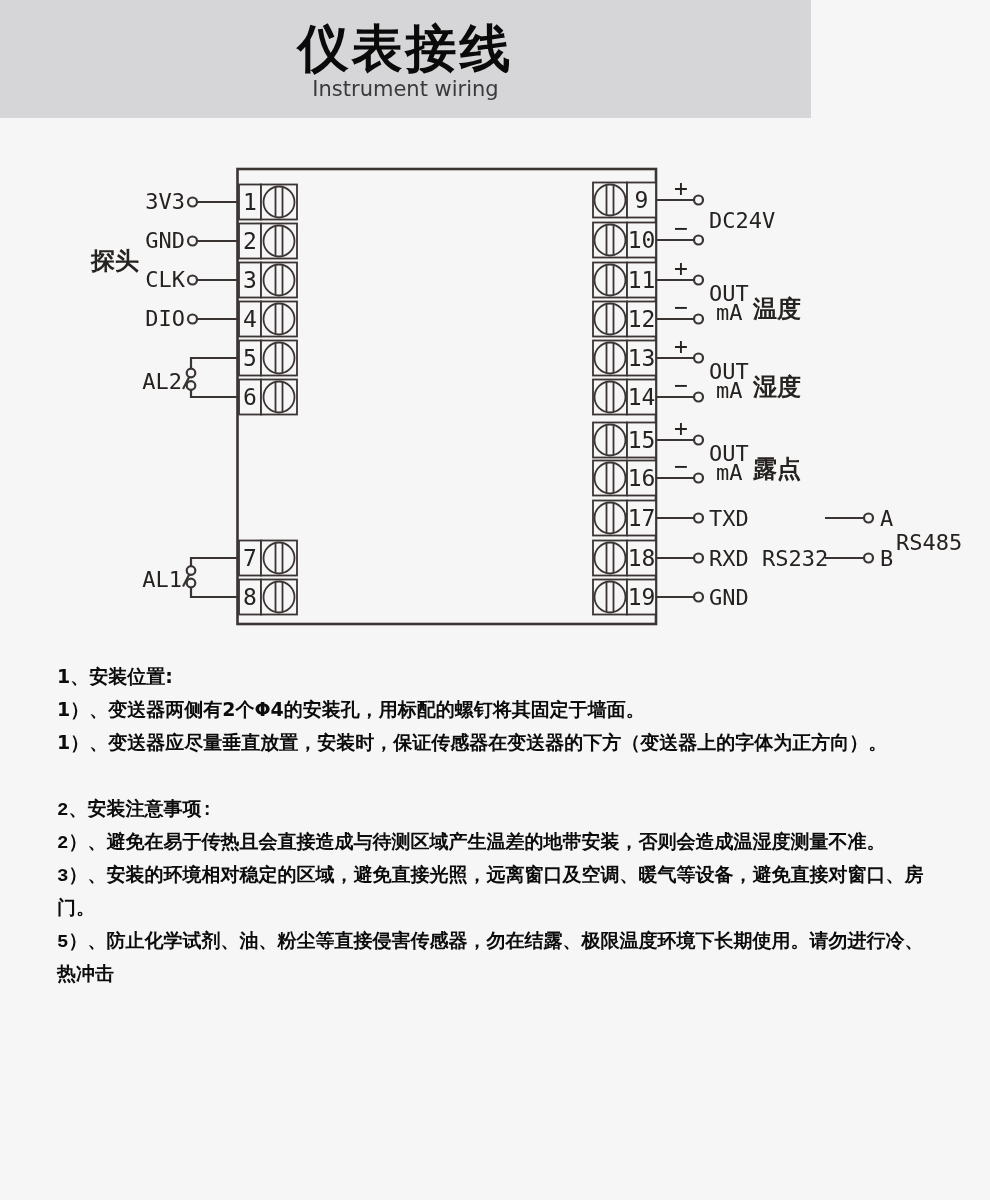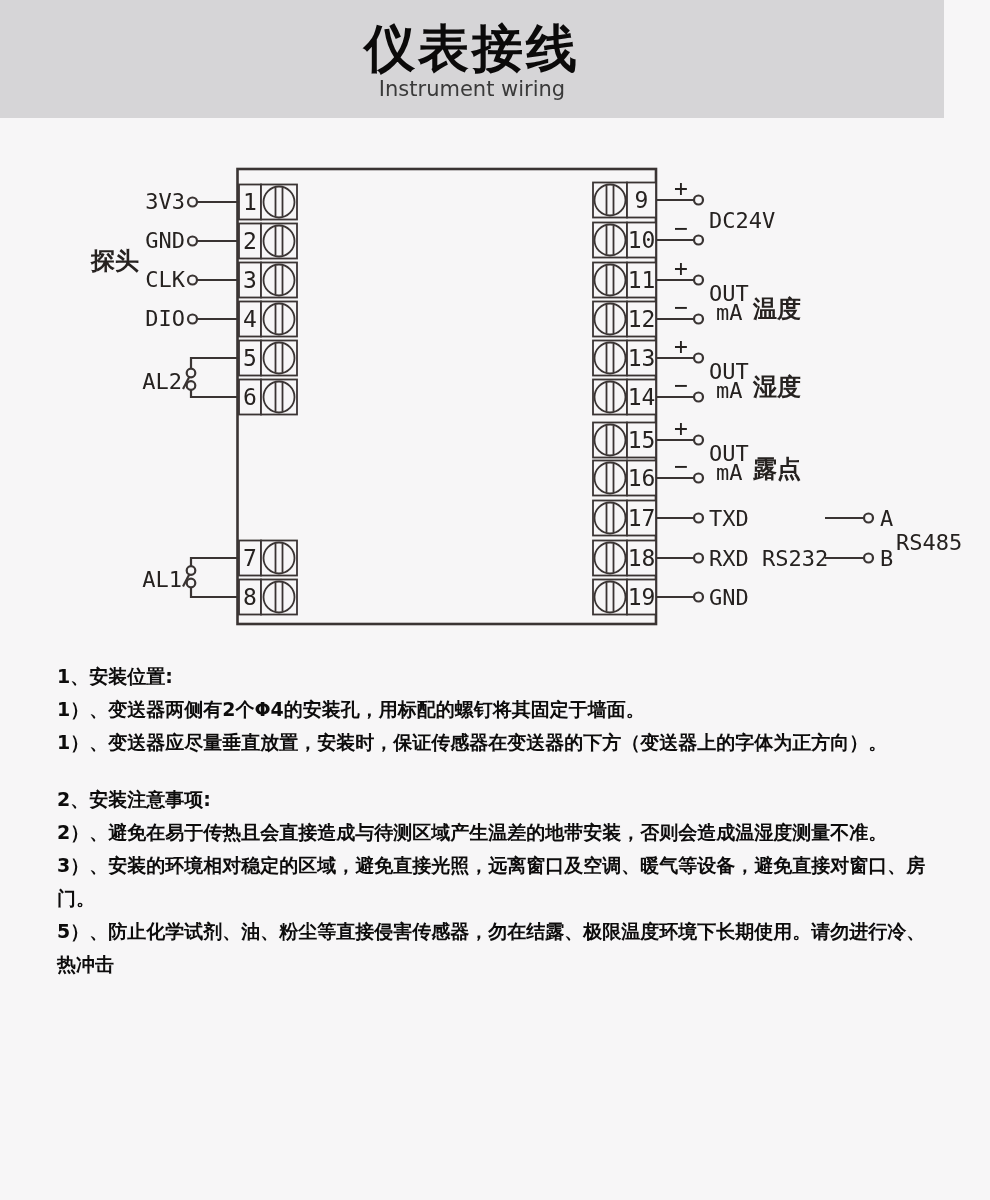--- a/index.html
+++ b/index.html
@@ -7,21 +7,21 @@
     position: relative;
     width: 990px;
     height: 1200px;
     background: #f7f6f7;
     font-family: "DejaVu Sans", sans-serif;
     overflow: hidden;
   }
   .header {
     position: absolute;
     left: 0; top: 0;
-    width: 944px; height: 118px;
+    width: 811px; height: 118px;
     background: #d6d5d7;
     text-align: center;
   }
   .title {
     margin: 0;
     padding-top: 20px;
     font-size: 51px;
     font-weight: 700;
     letter-spacing: 3px;
     color: #0b0a0a;
@@ -52,21 +52,21 @@
   .notes {
     position: absolute;
     left: 57px; top: 660px;
     width: 882px;
     font-size: 19px;
     line-height: 33px;
     font-weight: 600;
     color: #0d0c0c;
     font-family: "DejaVu Sans", sans-serif;
   }
-  .notes .section2 { margin-top: 24px; }
+  .notes .section2 { margin-top: 35px; font-family: Liberation Mono, monospace; }
   .note-line { margin: 0; }
 </style>
 </head>
 <body>
 
 <div class="page">
 
   <div class="header">
     <h1 class="title">仪表接线</h1>
     <div class="subtitle">Instrument wiring</div>

